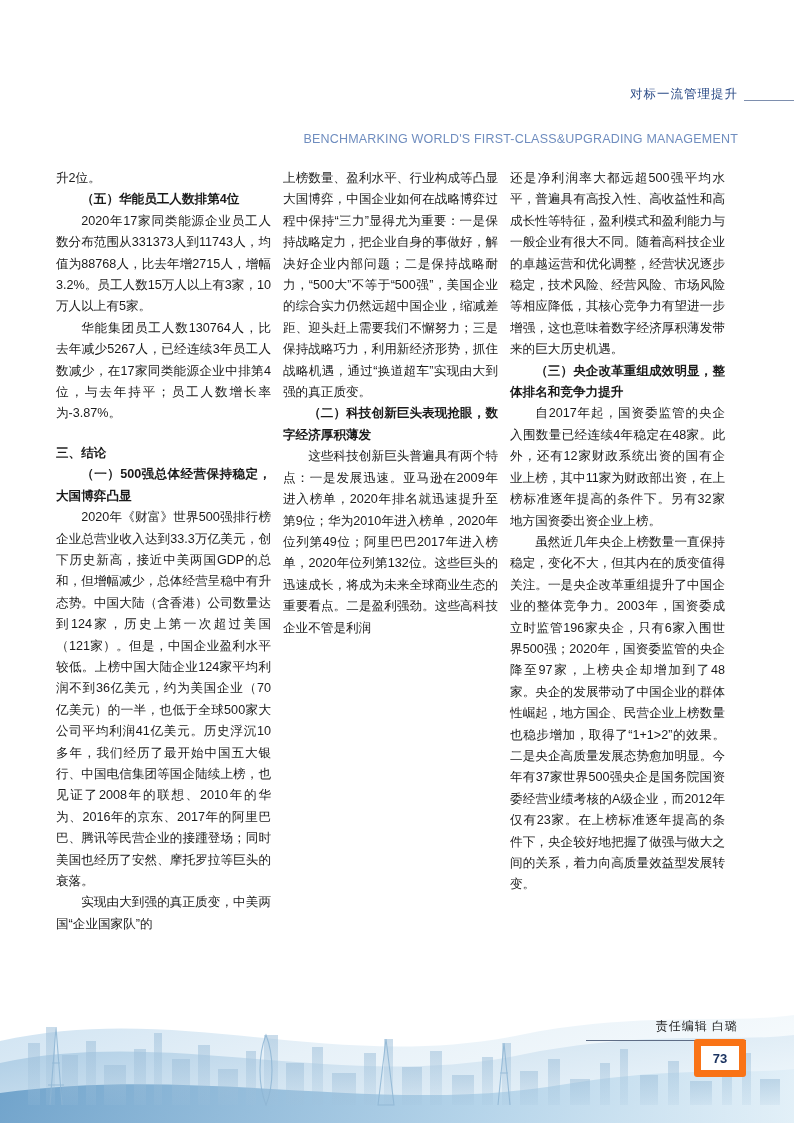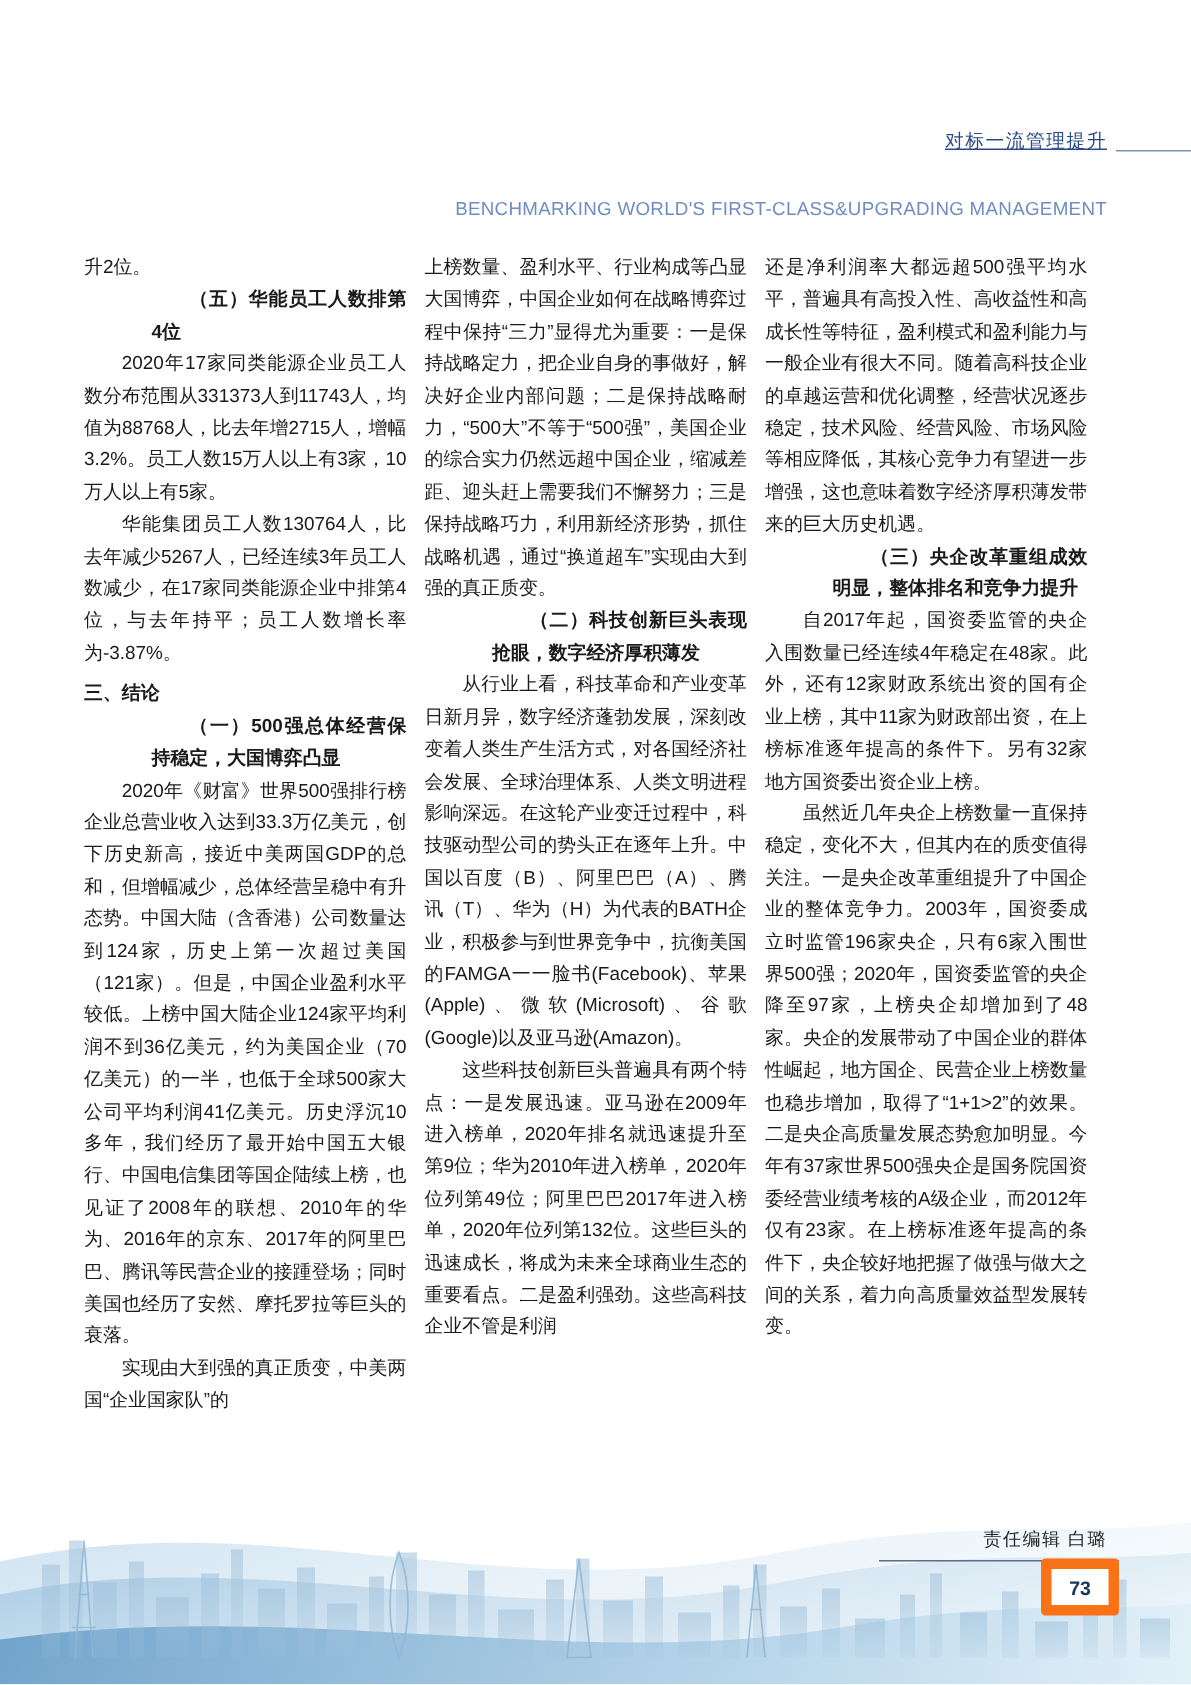--- a/index.html
+++ b/index.html
@@ -33,21 +33,20 @@
     height: 60px;
   }
   .header-zh {
     position: absolute;
     right: 56px;
     top: 0;
     font-size: 12.5px;
     color: #2a4a86;
     letter-spacing: 1px;
     font-family: "Liberation Sans", sans-serif;
-    text-decoration: underline;
   }
   .header-rule {
     position: absolute;
     right: 0;
     top: 14px;
     width: 50px;
     height: 1px;
     background: #7e8fae;
   }
   .header-en {
@@ -81,25 +80,24 @@
   }
   .col p {
     margin: 0;
   }
   .col p.indent {
     text-indent: 2em;
   }
   .col p.heading {
     text-indent: 2em;
     font-weight: bold;
-    margin-left: 45px;
   }
   .col p.section {
     font-weight: bold;
-    margin-top: 6px;
+    margin-top: 18px;
   }
 
   
   .footer-editor {
     position: absolute;
     right: 56px;
     bottom: 88px;
     font-size: 12px;
     color: #222;
     letter-spacing: 1px;
@@ -162,21 +160,20 @@
       <p class="indent">华能集团员工人数130764人，比去年减少5267人，已经连续3年员工人数减少，在17家同类能源企业中排第4位，与去年持平；员工人数增长率为-3.87%。</p>
       <p class="section">三、结论</p>
       <p class="heading">（一）500强总体经营保持稳定，大国博弈凸显</p>
       <p class="indent">2020年《财富》世界500强排行榜企业总营业收入达到33.3万亿美元，创下历史新高，接近中美两国GDP的总和，但增幅减少，总体经营呈稳中有升态势。中国大陆（含香港）公司数量达到124家，历史上第一次超过美国（121家）。但是，中国企业盈利水平较低。上榜中国大陆企业124家平均利润不到36亿美元，约为美国企业（70亿美元）的一半，也低于全球500家大公司平均利润41亿美元。历史浮沉10多年，我们经历了最开始中国五大银行、中国电信集团等国企陆续上榜，也见证了2008年的联想、2010年的华为、2016年的京东、2017年的阿里巴巴、腾讯等民营企业的接踵登场；同时美国也经历了安然、摩托罗拉等巨头的衰落。</p>
       <p class="indent">实现由大到强的真正质变，中美两国“企业国家队”的</p>
     </div>
 
     <div class="col">
       <p class="plain">上榜数量、盈利水平、行业构成等凸显大国博弈，中国企业如何在战略博弈过程中保持“三力”显得尤为重要：一是保持战略定力，把企业自身的事做好，解决好企业内部问题；二是保持战略耐力，“500大”不等于“500强”，美国企业的综合实力仍然远超中国企业，缩减差距、迎头赶上需要我们不懈努力；三是保持战略巧力，利用新经济形势，抓住战略机遇，通过“换道超车”实现由大到强的真正质变。</p>
       <p class="heading">（二）科技创新巨头表现抢眼，数字经济厚积薄发</p>
-      <p class="indent">从行业上看，科技革命和产业变革日新月异，数字经济蓬勃发展，深刻改变着人类生产生活方式，对各国经济社会发展、全球治理体系、人类文明进程影响深远。在这轮产业变迁过程中，科技驱动型公司的势头正在逐年上升。中国以百度（B）、阿里巴巴（A）、腾讯（T）、华为（H）为代表的BATH企业，积极参与到世界竞争中，抗衡美国的FAMGA一一脸书(Facebook)、苹果(Apple)、微软(Microsoft)、谷歌(Google)以及亚马逊(Amazon)。</p>
       <p class="indent">这些科技创新巨头普遍具有两个特点：一是发展迅速。亚马逊在2009年进入榜单，2020年排名就迅速提升至第9位；华为2010年进入榜单，2020年位列第49位；阿里巴巴2017年进入榜单，2020年位列第132位。这些巨头的迅速成长，将成为未来全球商业生态的重要看点。二是盈利强劲。这些高科技企业不管是利润</p>
     </div>
 
     <div class="col">
       <p class="plain">还是净利润率大都远超500强平均水平，普遍具有高投入性、高收益性和高成长性等特征，盈利模式和盈利能力与一般企业有很大不同。随着高科技企业的卓越运营和优化调整，经营状况逐步稳定，技术风险、经营风险、市场风险等相应降低，其核心竞争力有望进一步增强，这也意味着数字经济厚积薄发带来的巨大历史机遇。</p>
       <p class="heading">（三）央企改革重组成效明显，整体排名和竞争力提升</p>
       <p class="indent">自2017年起，国资委监管的央企入围数量已经连续4年稳定在48家。此外，还有12家财政系统出资的国有企业上榜，其中11家为财政部出资，在上榜标准逐年提高的条件下。另有32家地方国资委出资企业上榜。</p>
       <p class="indent">虽然近几年央企上榜数量一直保持稳定，变化不大，但其内在的质变值得关注。一是央企改革重组提升了中国企业的整体竞争力。2003年，国资委成立时监管196家央企，只有6家入围世界500强；2020年，国资委监管的央企降至97家，上榜央企却增加到了48家。央企的发展带动了中国企业的群体性崛起，地方国企、民营企业上榜数量也稳步增加，取得了“1+1&gt;2”的效果。二是央企高质量发展态势愈加明显。今年有37家世界500强央企是国务院国资委经营业绩考核的A级企业，而2012年仅有23家。在上榜标准逐年提高的条件下，央企较好地把握了做强与做大之间的关系，着力向高质量效益型发展转变。</p>
     </div>
 

